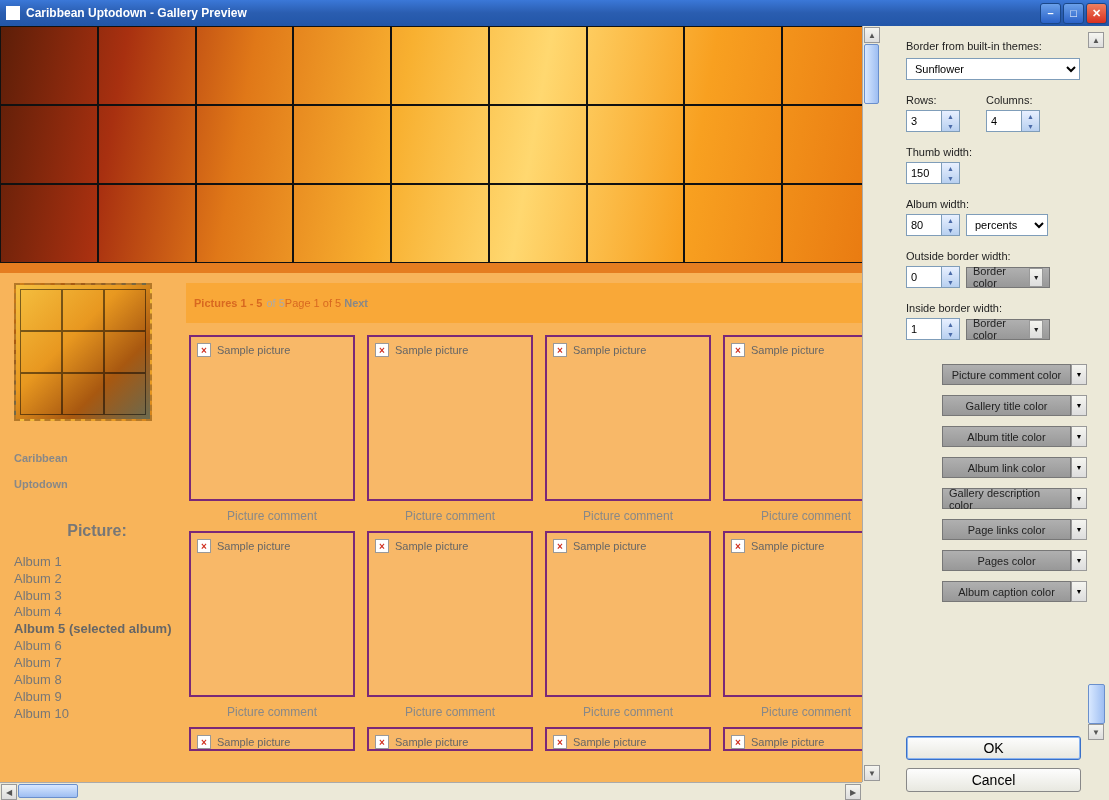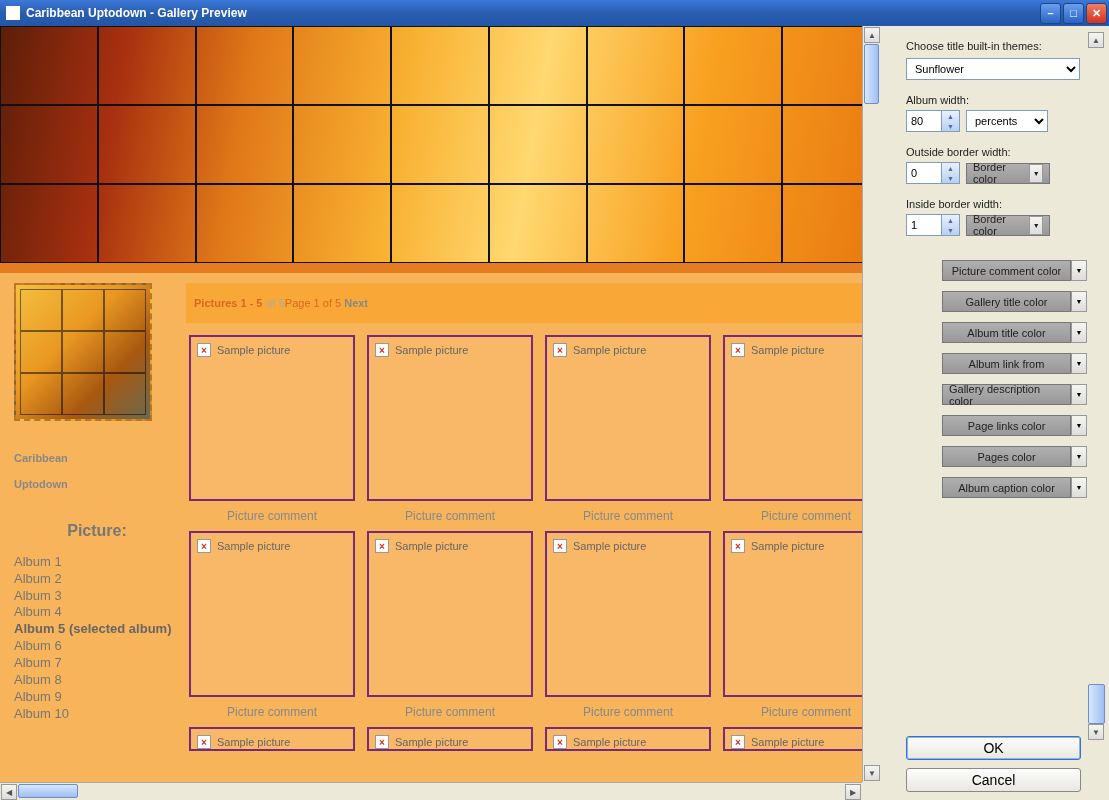--- a/index.html
+++ b/index.html
@@ -314,28 +314,61 @@
         <div class="scroll-thumb-h"></div>
         <div class="scroll-track"></div>
         <div class="scroll-btn">▶</div>
       </div>
       <div class="preview-scroll-corner"></div>
     </div>
 
     <div class="right-panel">
 
       <div class="group">
-        <label>Choose title built-in themes:</label>
+        <label>Border from built-in themes:</label>
         <div style="height:6px"></div>
         <select class="combo">
           <option>Sunflower</option>
         </select>
       </div>
 
-
+      <div class="row">
+        <div class="field">
+          <label>Rows:</label>
+          <div class="spinner">
+              <input value="3" style="">
+              <div class="arrows">
+                <span>▲</span>
+                <span>▼</span>
+              </div>
+            </div>
+        </div>
+        <div class="field">
+          <label>Columns:</label>
+          <div class="spinner">
+              <input value="4" style="">
+              <div class="arrows">
+                <span>▲</span>
+                <span>▼</span>
+              </div>
+            </div>
+        </div>
+      </div>
+
+      <div class="group">
+        <label>Thumb width:</label>
+        <div style="height:4px"></div>
+        <div class="spinner">
+            <input value="150" style="">
+            <div class="arrows">
+              <span>▲</span>
+              <span>▼</span>
+            </div>
+          </div>
+      </div>
 
       <div class="group">
         <label>Album width:</label>
         <div class="field-h">
           <div class="spinner">
               <input value="80" style="">
               <div class="arrows">
                 <span>▲</span>
                 <span>▼</span>
               </div>
@@ -386,21 +419,21 @@
           </div>
           <div class="color-row">
             <div class="color-btn">Gallery title color</div>
             <div class="dd-sep">▼</div>
           </div>
           <div class="color-row">
             <div class="color-btn">Album title color</div>
             <div class="dd-sep">▼</div>
           </div>
           <div class="color-row">
-            <div class="color-btn">Album link from</div>
+            <div class="color-btn">Album link color</div>
             <div class="dd-sep">▼</div>
           </div>
           <div class="color-row">
             <div class="color-btn">Gallery description color</div>
             <div class="dd-sep">▼</div>
           </div>
           <div class="color-row">
             <div class="color-btn">Page links color</div>
             <div class="dd-sep">▼</div>
           </div>

